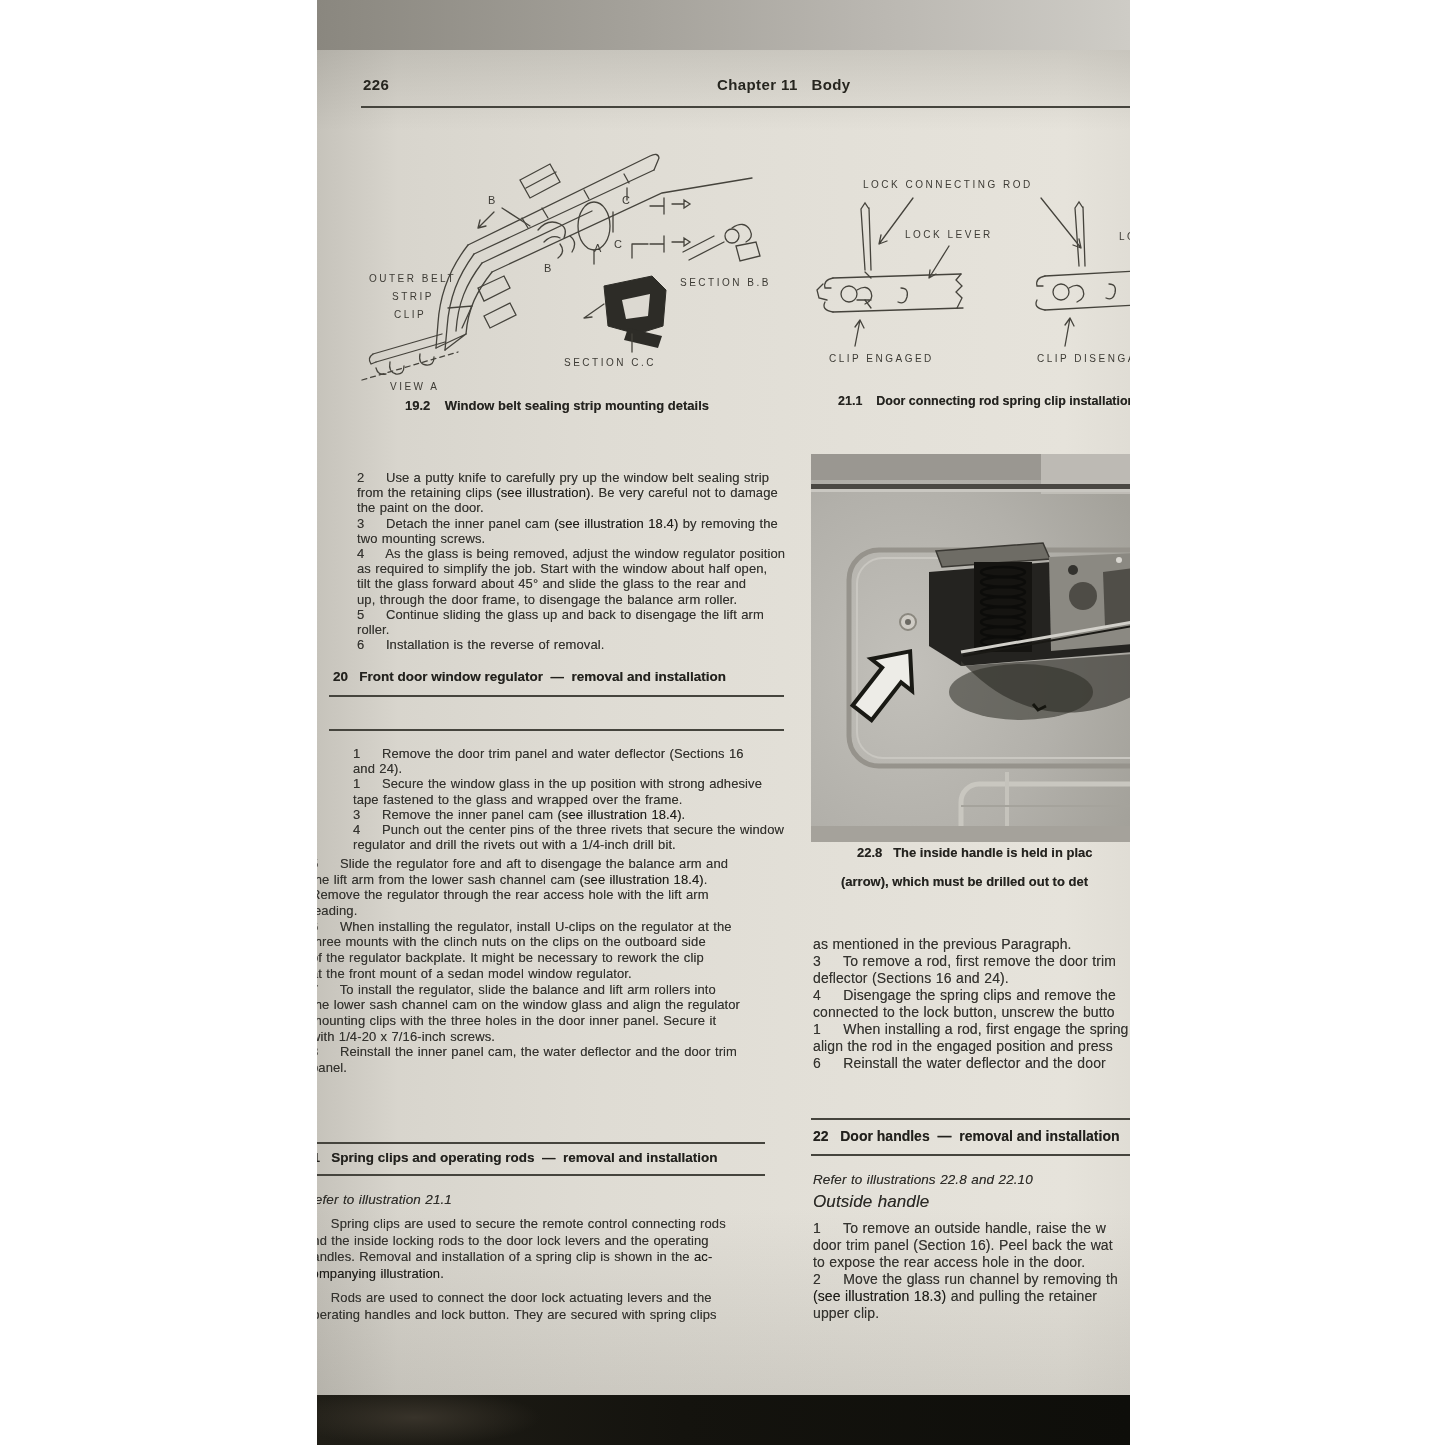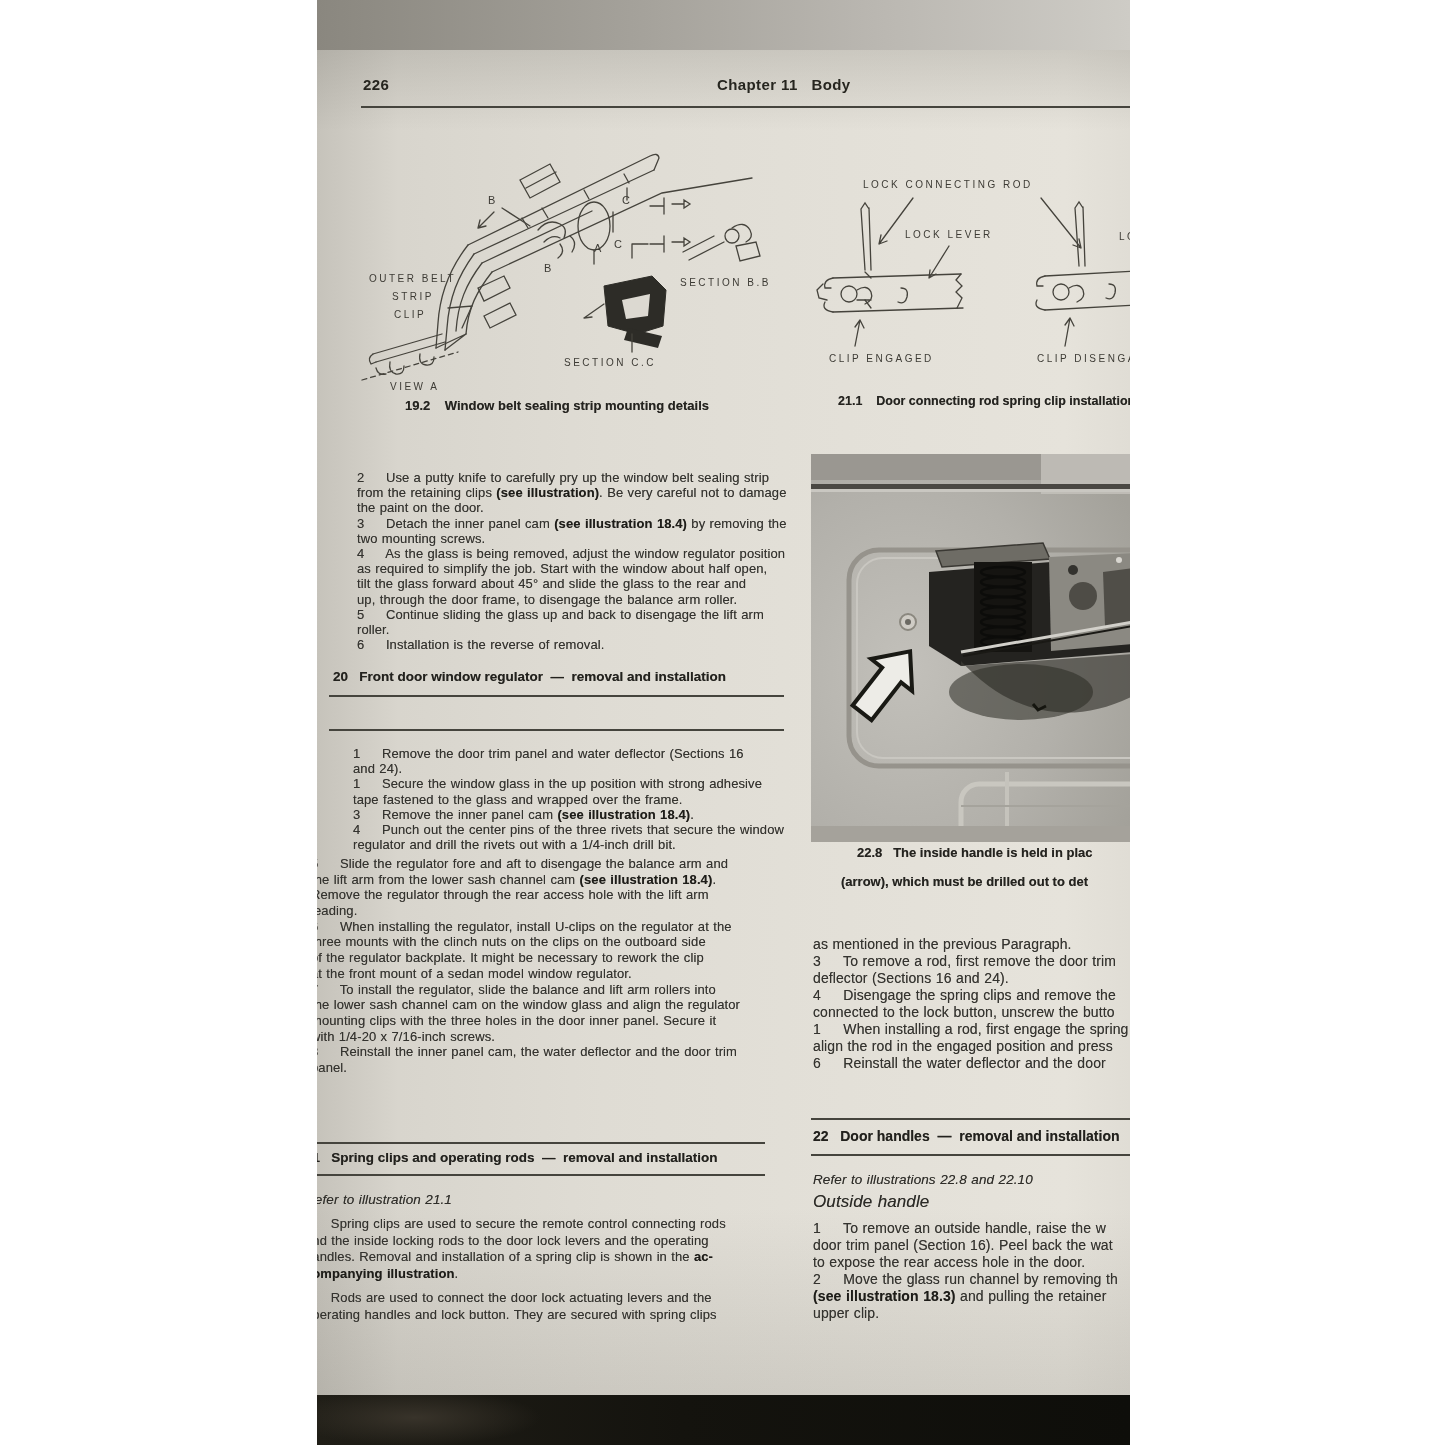--- a/index.html
+++ b/index.html
@@ -16,21 +16,21 @@
         background:radial-gradient(ellipse 180px 40px at 12% 45%,#38332a,rgba(20,19,14,0) 70%),
                    linear-gradient(to right,#201e17,#14130e 45%,#0e0e0a);}
   .abs{position:absolute;}
   .txt{color:#34332f;font-size:13px;letter-spacing:.1px;word-spacing:.6px;
        text-shadow:0 0 .6px rgba(52,51,45,.55);}
   .tline{white-space:pre;line-height:15.2px;height:15.2px;}
   .lh157 .tline{line-height:15.7px;height:15.7px;}
   .lh165 .tline{line-height:16.5px;height:16.5px;}
   .rcol .tline{line-height:17px;height:17px;}
   .rcol{font-size:14px;word-spacing:.5px;}
-  b{font-weight:bold;color:#1d1c18;}
+  b{font-weight:normal;color:#1d1c18;}
   .rule{background:#45443d;height:2px;}
   .heading{font-weight:bold;font-size:13.5px;color:#22211d;white-space:pre;
            text-shadow:0 0 .6px rgba(34,33,29,.5);}
   .heading.r{font-size:14px;}
   .italic{font-style:italic;}
   .refer{font-size:13.5px;color:#2e2d29;}
   .subhead{font-size:17px;color:#2b2a26;}
   .hdr{font-weight:bold;font-size:15px;color:#26251f;letter-spacing:.4px;white-space:pre;}
   .figcap{font-weight:bold;font-size:13px;color:#24231f;white-space:pre;
           text-shadow:0 0 .6px rgba(36,35,31,.5);}

